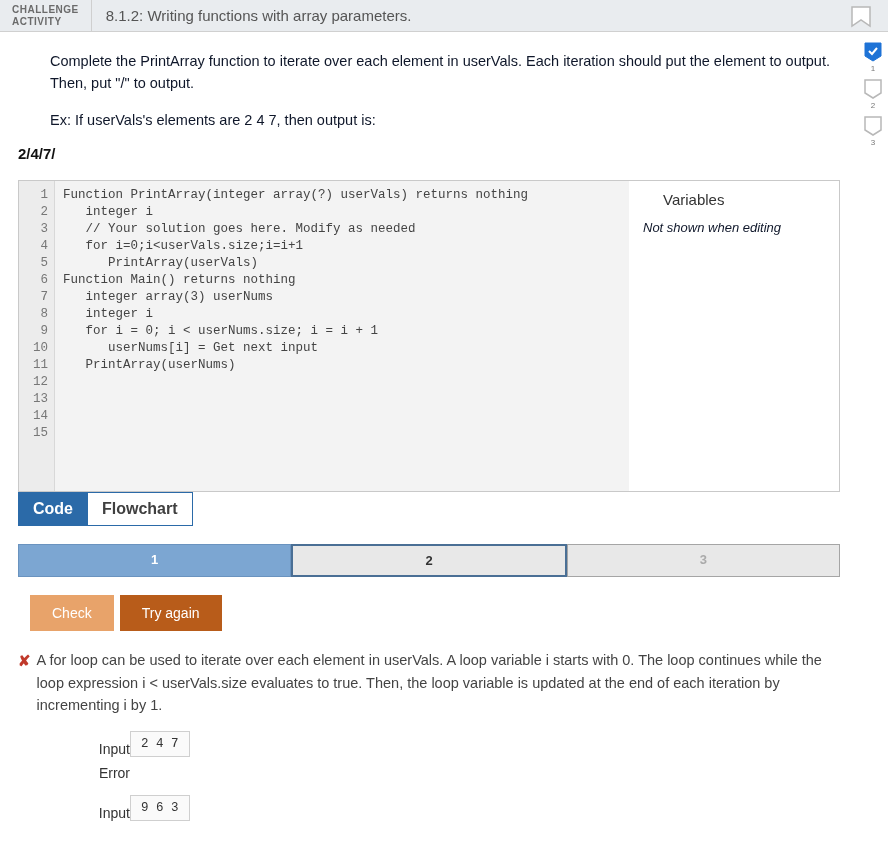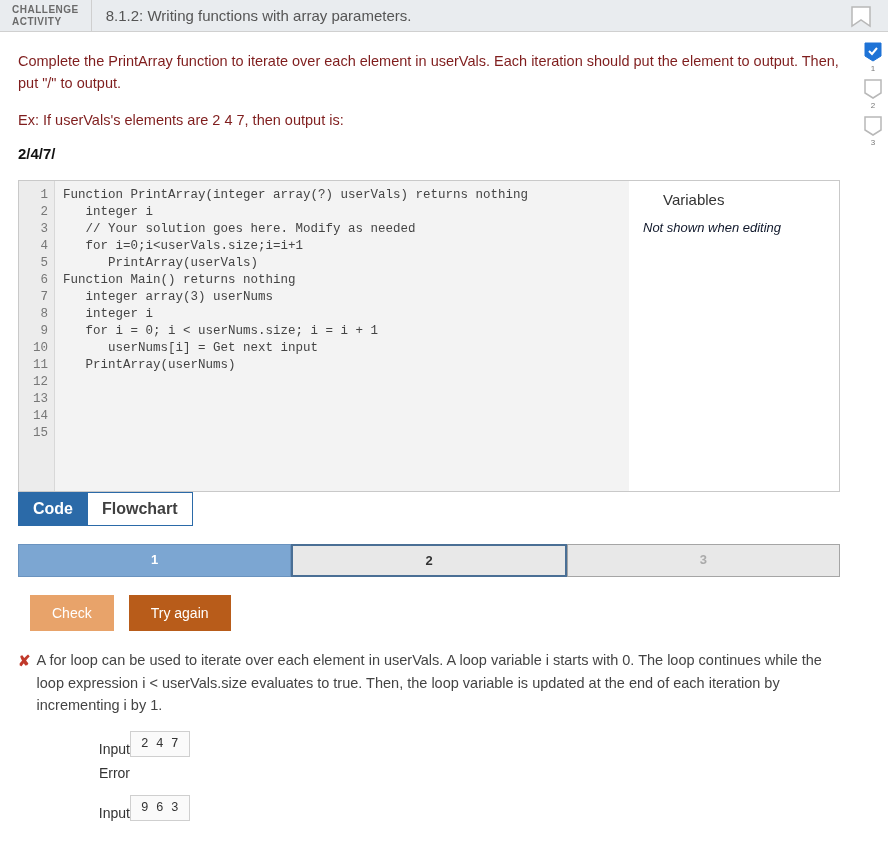--- a/index.html
+++ b/index.html
@@ -10,41 +10,41 @@
   .header-title { display: flex; align-items: center; padding: 0 14px; color: #555; font-size: 15px; flex: 1; }
   .header-bookmark { width: 26px; margin: 6px 14px 0 0; display: flex; align-items: flex-start; justify-content: center; }
   .bookmark-svg { width: 22px; height: 26px; }
   .content { display: flex; }
   .main-col { flex: 1; padding: 18px 18px 18px 18px; }
   .side-col { width: 30px; padding-top: 10px; display: flex; flex-direction: column; align-items: center; gap: 6px; }
   .side-item { width: 18px; display: flex; flex-direction: column; align-items: center; gap: 2px; }
   .side-shield { width: 18px; height: 20px; }
   .side-num { font-size: 8px; color: #777; }
   .jump-link { color: #2c6ea8; font-size: 15px; margin: 6px 0 22px 18px; cursor: pointer; }
-  .instr { color: #7f1d1d; font-size: 14.5px; line-height: 1.55; margin-bottom: 14px; }
+  .instr { color: #0f172a; font-size: 14.5px; line-height: 1.55; margin-bottom: 14px; margin-left: 32px; }
   .example-output { font-size: 15px; color: #111; margin: 4px 0 18px 0; font-weight: bold; }
   .editor-box { border: 1px solid #c9c9c9; display: flex; margin-bottom: 0; }
   .code-panel { width: 610px; background: #f3f3f3; display: flex; height: 310px; font-family: "Courier New", monospace; font-size: 12.5px; }
   .gutter { width: 36px; text-align: right; padding: 6px 6px 6px 0; color: #777; border-right: 1px solid #d8d8d8; background: #ececec; }
   .gutter div { line-height: 17px; }
   .code-lines { flex: 1; padding: 6px 8px; color: #444; }
   .code-lines div { line-height: 17px; white-space: pre; }
   .vars-panel { flex: 1; padding: 10px 14px; background: #fff; }
   .vars-title { font-size: 15px; color: #333; margin-bottom: 12px; margin-left: 20px; }
   .vars-msg { font-style: italic; color: #0f172a; font-size: 13px; }
   .code-tabs { display: flex; }
   .code-tab { padding: 7px 14px; font-size: 16px; font-weight: bold; border: 1px solid #2b6aa8; cursor: pointer; }
   .code-tab.active { background: #2b6aa8; color: #fff; }
   .code-tab.inactive { background: #fff; color: #404040; border-left: none; }
   .step-row { display: flex; margin: 18px 0; gap: 0; }
   .step-cell { flex: 1; text-align: center; padding: 7px 0; border: 1px solid #a5a5a5; font-size: 13px; font-weight: bold; }
   .step-cell.done { background: #7ca6d2; color: #fff; border-color: #6a93bf; }
   .step-cell.current { background: #e8e8e8; color: #333; border: 2px solid #4a6f95; }
   .step-cell.pending { background: #e8e8e8; color: #aaa; }
-  .btn-row { display: flex; gap: 15px; margin-bottom: 18px; padding-left: 12px; }
+  .btn-row { display: flex; gap: 6px; margin-bottom: 18px; padding-left: 12px; }
   .btn { padding: 10px 22px; color: #fff; font-size: 14px; border: none; cursor: pointer; }
   .btn-check { background: #e8a36a; }
   .btn-try { background: #b85c1a; }
   .feedback { display: flex; gap: 6px; color: #444; font-size: 14.5px; line-height: 1.55; margin-bottom: 14px; }
   .feedback-x { color: #c0392b; font-weight: bold; font-size: 15px; }
   .io-block { margin-left: 70px; margin-bottom: 8px; display: flex; align-items: flex-end; }
   .io-label { width: 42px; text-align: right; color: #333; font-size: 14px; }
   .io-value-box { font-family: "Courier New", monospace; font-size: 12.5px; padding: 5px 10px; border: 1px solid #cfcfcf; background: #fafafa; color: #333; }
   .io-error { color: #c0392b; font-style: italic; font-size: 14px; }
 </style>

